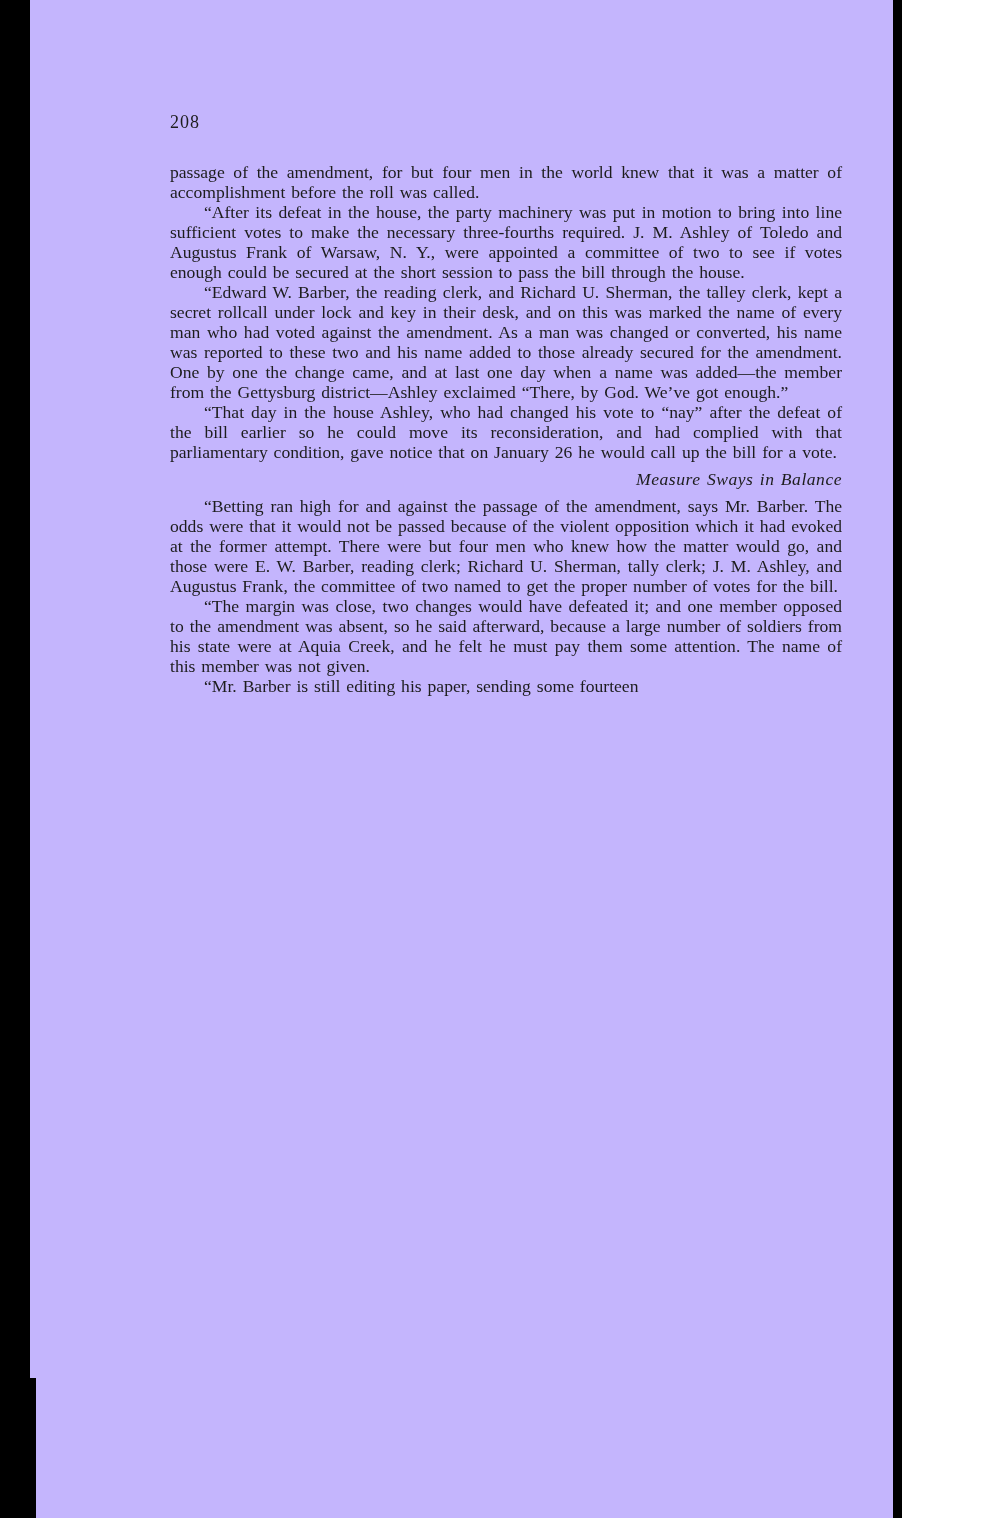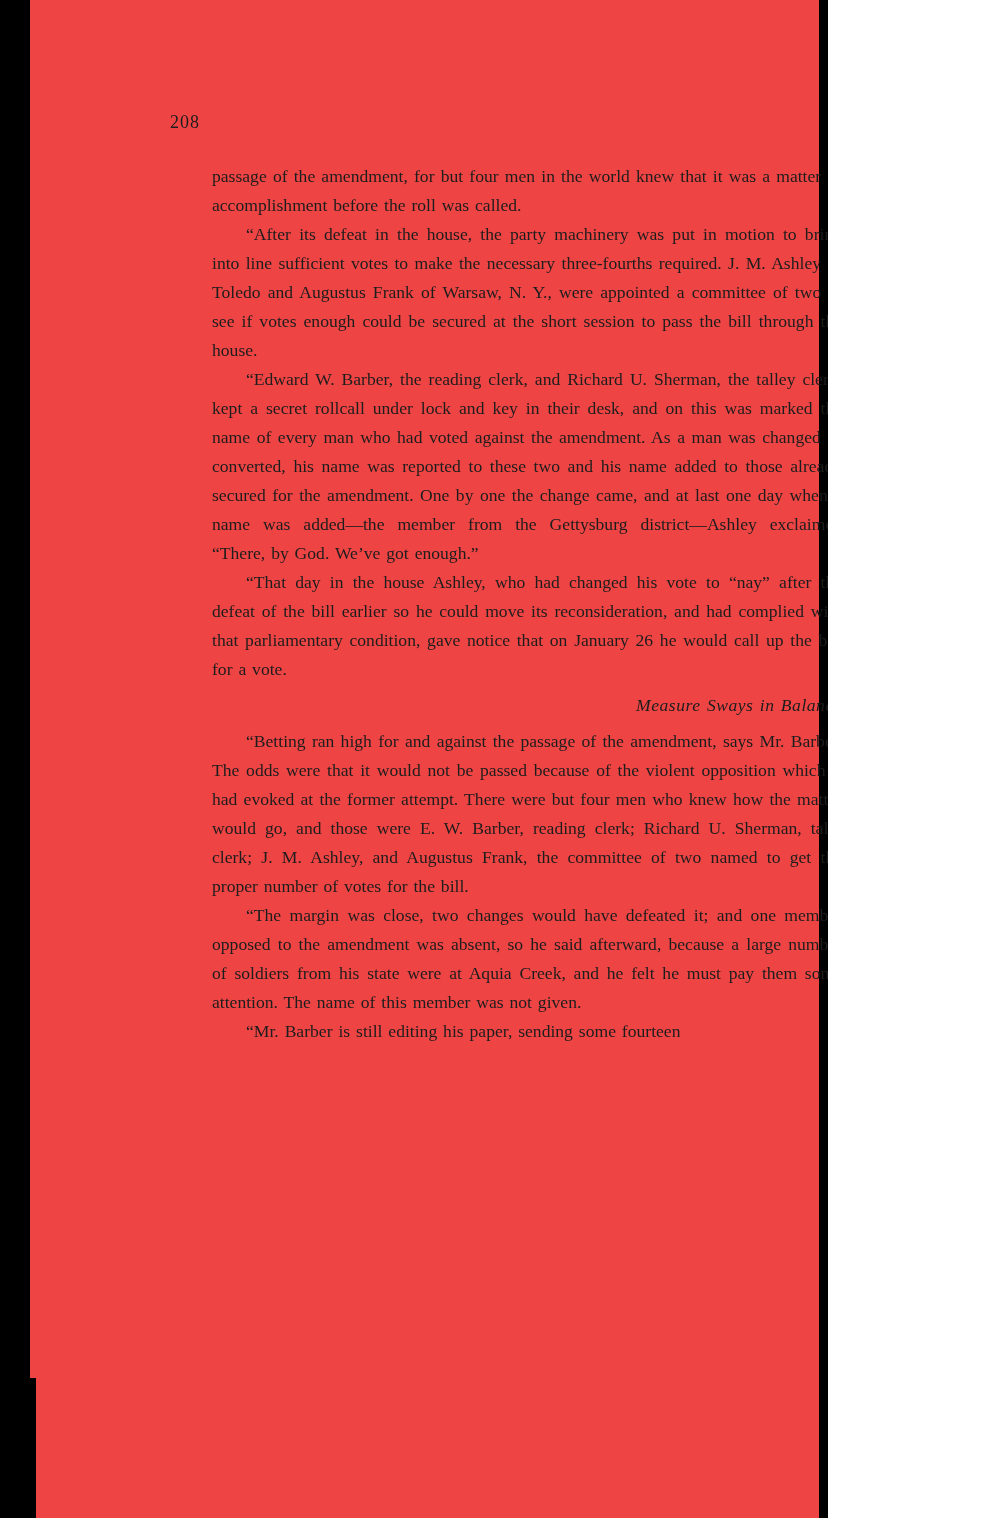--- a/index.html
+++ b/index.html
@@ -2,23 +2,23 @@
 <html><head>
   <meta charset="utf-8">
   <style>
     html, body {
       margin: 0;
       padding: 0;
       background: #ffffff;
     }
     .scan-page {
       position: relative;
-      width: 828px;
+      width: 902px;
       height: 1518px;
-      background: #ef4444;
+      background: #c4b5fd;
       overflow: hidden;
       font-family: "Liberation Serif", serif;
       color: #1d1d1d;
       box-sizing: border-box;
     }
     .edge {
       position: absolute;
       top: 0;
       bottom: 0;
       background: #000;
@@ -57,24 +57,23 @@
       display: block;
       text-align: center;
       font-variant: small-caps;
       font-size: 20px;
       letter-spacing: 2.5px;
       white-space: nowrap;
     }
 
     .page-body {
       font-size: 17.6px;
-      line-height: 29px;
+      line-height: 20px;
       text-align: justify;
       word-spacing: 1.5px;
-      margin-left: 42px;
     }
     .para {
       margin: 0;
     }
     .para.indent {
       text-indent: 34px;
     }
     .section-heading {
       font-size: 17.6px;
       font-weight: normal;

